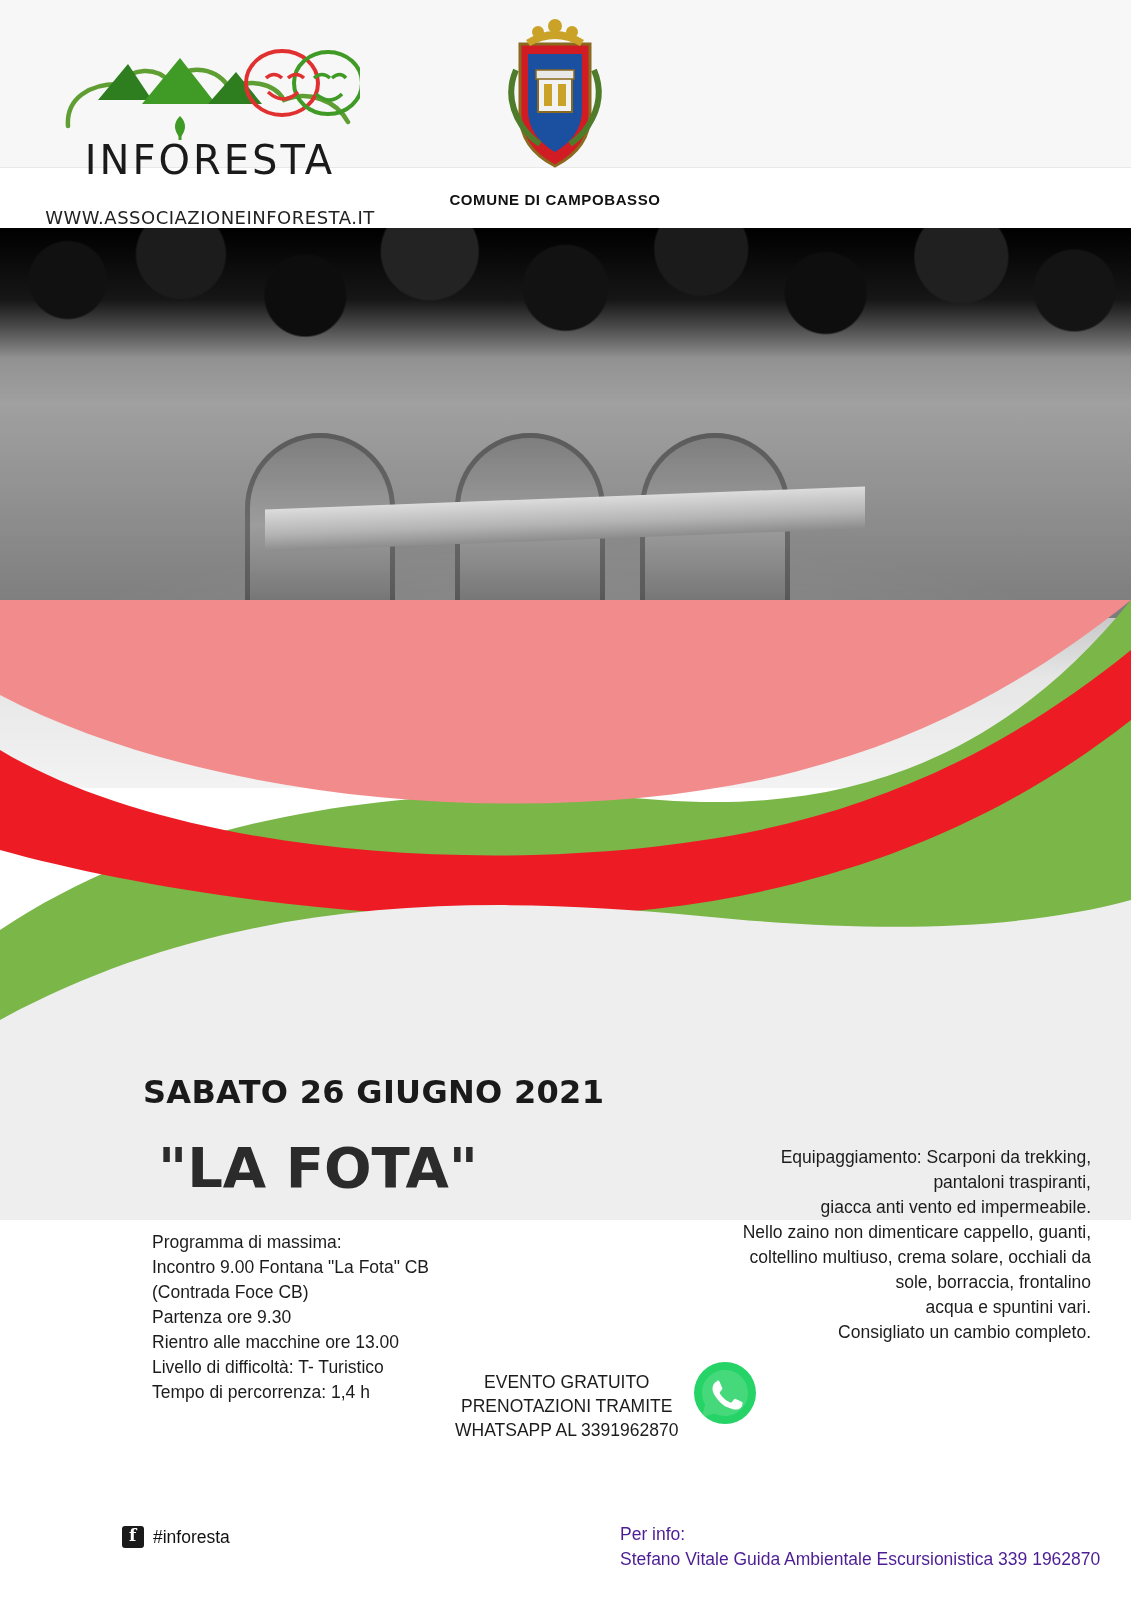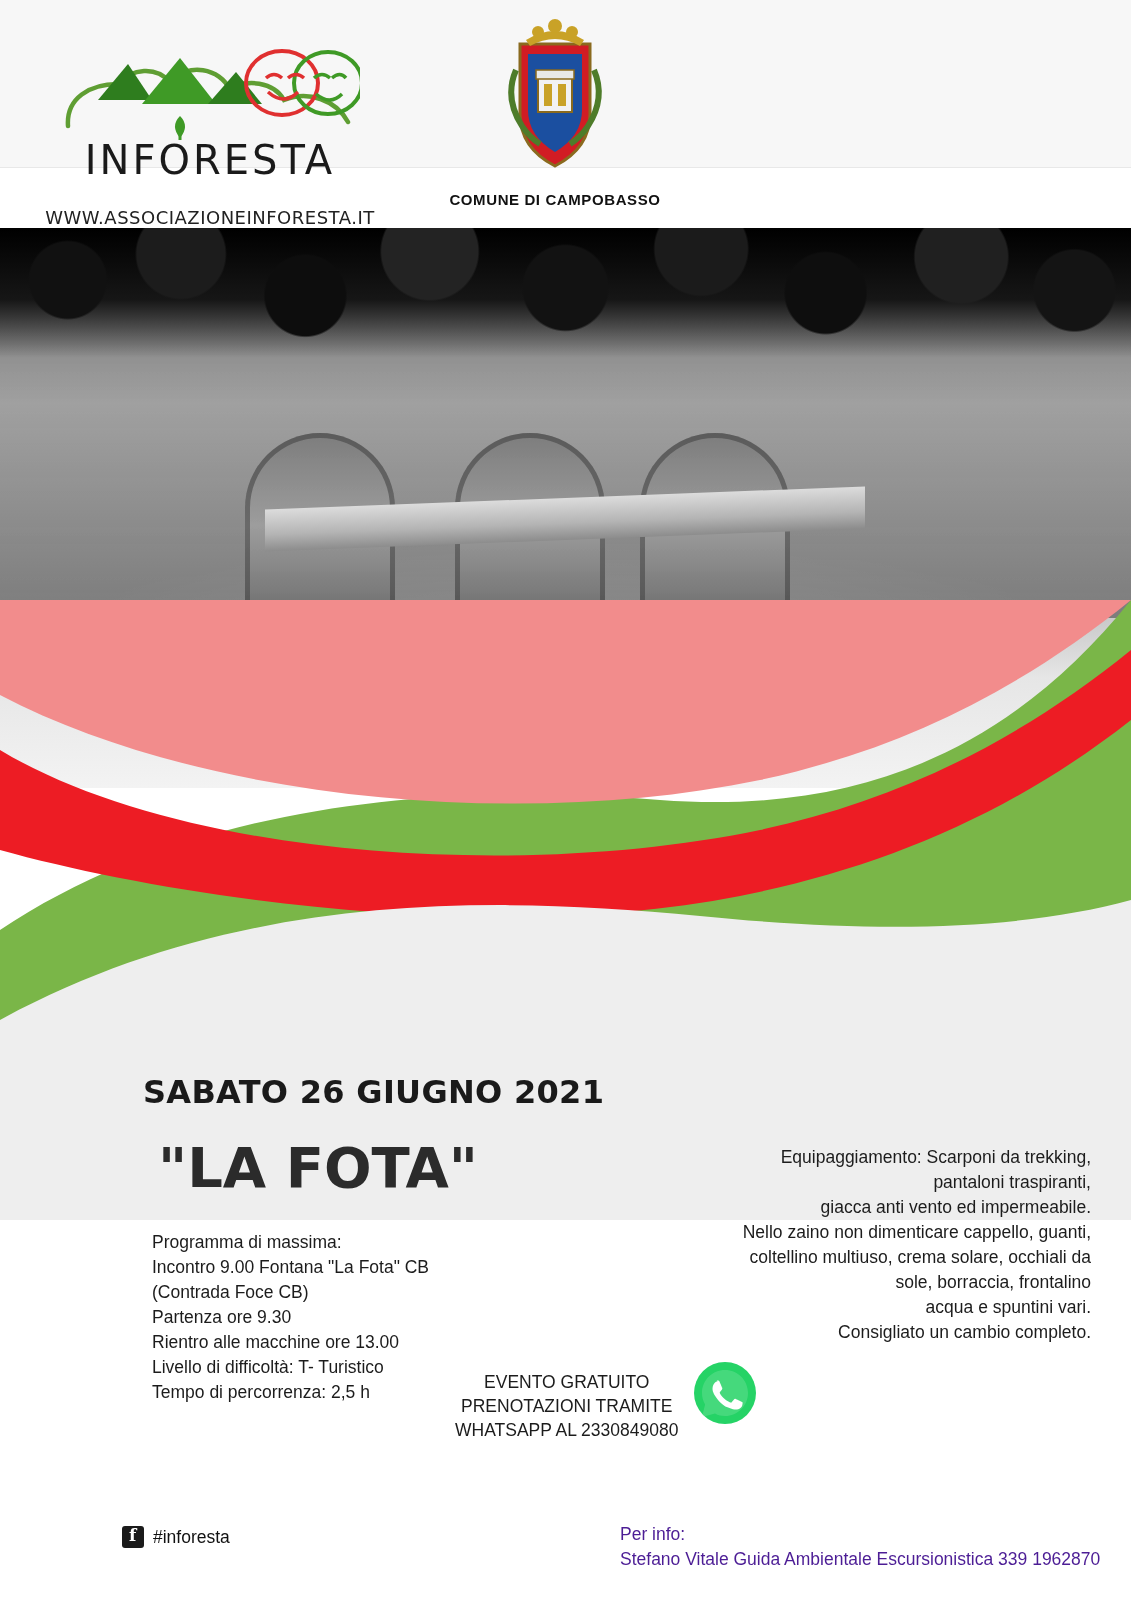--- a/index.html
+++ b/index.html
@@ -328,32 +328,32 @@
 
 <div class="content">
   <div class="subtitle">SABATO 26 GIUGNO 2021</div>
   <div class="eventname">"LA FOTA"</div>
   <div class="program">Programma di massima:
 Incontro 9.00 Fontana "La Fota" CB
 (Contrada Foce CB)
 Partenza ore 9.30
 Rientro alle macchine ore 13.00
 Livello di difficoltà: T- Turistico
-Tempo di percorrenza: 2,5 h</div>
+Tempo di percorrenza: 1,4 h</div>
   <div class="equipment">Equipaggiamento: Scarponi da trekking,
 pantaloni traspiranti,
 giacca anti vento ed impermeabile.
 Nello zaino non dimenticare cappello, guanti,
 coltellino multiuso, crema solare, occhiali da
 sole, borraccia, frontalino
 acqua e spuntini vari.
 Consigliato un cambio completo.</div>
   <div class="booking">EVENTO GRATUITO
 PRENOTAZIONI TRAMITE
-WHATSAPP AL 2330849080</div>
+WHATSAPP AL 3391962870</div>
   <div class="whatsapp">
     <svg width="66" height="66" viewBox="0 0 66 66">
       <circle cx="33" cy="33" r="31" fill="#25D366"></circle>
       <path d="M33 10 C 20.3 10 10 20.3 10 33 c0 4.2 1.1 8.1 3.1 11.5 L 10 57 l 13-3.4 C 26.2 55.4 29.5 56 33 56 c 12.7 0 23-10.3 23-23 S 45.7 10 33 10 Z" fill="#ffffff" opacity="0.15"></path>
       <path d="M25.5 21.5 c -1 0 -2 0.4 -2.7 1.3 -1 1.2 -2.3 3 -2.3 6 0 3.6 2.6 7.1 3 7.6 0.4 0.5 5.1 8.2 12.6 11.2 6.2 2.5 7.5 2 8.9 1.9 1.4-0.1 4.5-1.8 5.1-3.6 0.6-1.8 0.6-3.3 0.4-3.6-0.2-0.3-0.7-0.5-1.5-0.9-0.8-0.4-4.5-2.2-5.2-2.5-0.7-0.3-1.2-0.4-1.7 0.4-0.5 0.8-1.9 2.4-2.3 2.9-0.4 0.5-0.9 0.5-1.6 0.2-0.8-0.4-3.2-1.2-6.1-3.8-2.3-2-3.8-4.5-4.2-5.3-0.4-0.8 0-1.2 0.3-1.6 0.4-0.4 0.8-0.9 1.2-1.4 0.4-0.5 0.5-0.8 0.8-1.3 0.3-0.5 0.1-1-0.1-1.4-0.2-0.4-1.7-4.2-2.4-5.7-0.6-1.5-1.2-1.3-1.7-1.4 h -1.3 Z" fill="#ffffff"></path>
     </svg>
   </div>
 </div>
 
 <div class="footer">

